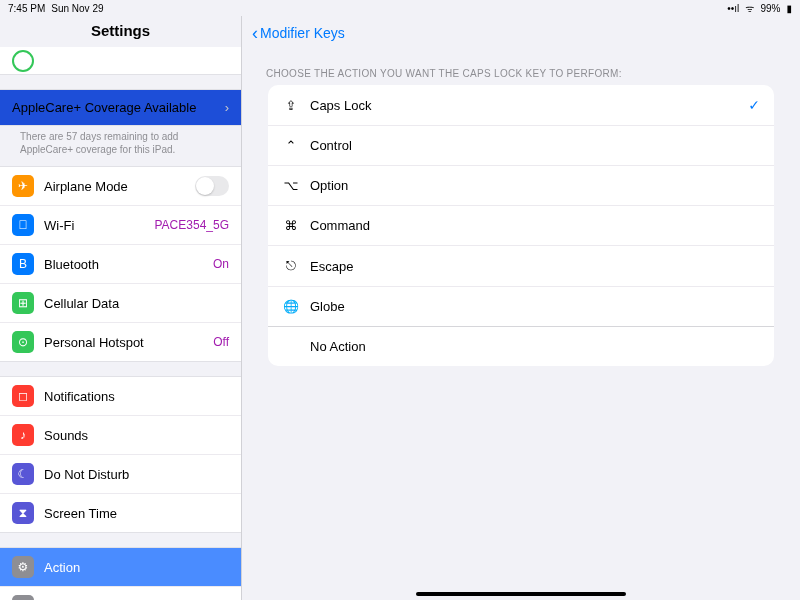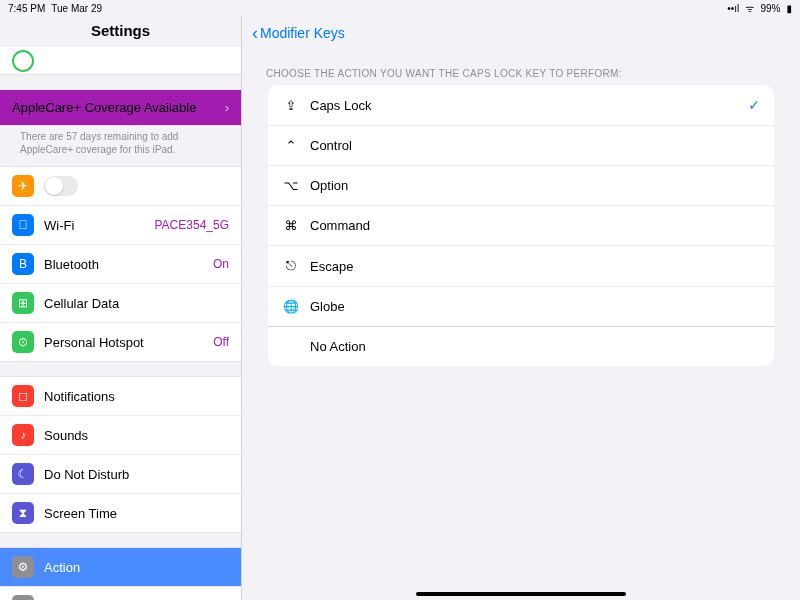--- a/index.html
+++ b/index.html
@@ -15,21 +15,21 @@
   .row.selected { background:#4a8cff; color:#fff; }
   .row.selected .icon-box { filter:none; }
   .icon-box { width:22px; height:22px; border-radius:5px; display:inline-flex; align-items:center; justify-content:center; margin-right:10px; flex-shrink:0; font-size:12px; color:#fff; }
   .orange{background:#ff9500}.blue{background:#007aff}.green{background:#34c759}.red{background:#ff3b30}.purple{background:#5856d6}.grey{background:#8e8e93}
   .label { flex:1; font-size:13px; }
   .value { color:#a21caf; font-size:12px; }
   .chev { color:#c7c7cc; margin-left:6px; }
   .toggle { width:34px; height:20px; background:#e9e9eb; border-radius:10px; position:relative; }
   .toggle::after { content:""; position:absolute; width:18px; height:18px; background:#fff; border-radius:50%; top:1px; left:1px; box-shadow:0 1px 2px rgba(0,0,0,.2); }
   .footer { font-size:10px; color:#8e8e93; padding:4px 20px 10px; line-height:1.3; }
-  .applecare-row { background:#a21caf; padding:10px 12px; display:flex; justify-content:space-between; align-items:center; border-top:1px solid #e1e1e6; border-bottom:1px solid #e1e1e6; }
+  .applecare-row { background:#1d4ed8; padding:10px 12px; display:flex; justify-content:space-between; align-items:center; border-top:1px solid #e1e1e6; border-bottom:1px solid #e1e1e6; }
   .detail { flex:1; background:#f2f2f7; position:relative; }
   .detail-header { display:flex; align-items:center; height:34px; padding:0 10px; background:#f2f2f7; }
   .back-btn { display:flex; align-items:center; color:#007aff; font-size:14px; gap:2px; }
   .section-header { font-size:10px; color:#8e8e93; letter-spacing:.3px; padding:18px 24px 6px; text-transform:uppercase; }
   .card { background:#fff; margin:0 26px; border-radius:10px; overflow:hidden; }
   .opt { display:flex; align-items:center; padding:12px 14px; border-bottom:1px solid #eceaef; }
   .opt:last-child { border-bottom:none; }
   .opt .sym { width:18px; text-align:center; margin-right:10px; font-size:13px; }
   .opt .name { flex:1; font-size:13px; }
   .opt .check { color:#007aff; font-size:14px; }
@@ -37,21 +37,21 @@
   .home-indicator { position:absolute; bottom:4px; left:50%; transform:translateX(-50%); width:210px; height:4px; background:#000; border-radius:2px; }
   .profile-strip{background:#fff;border-bottom:1px solid #e1e1e6;height:28px;display:flex;align-items:center;padding-left:12px;margin-bottom:14px;}
   .profile-circle{width:22px;height:22px;border-radius:50%;border:2px solid #34c759;}
 </style>
 </head>
 <body>
 
 <div class="statusbar">
   <div class="sb-left">
     <span>7:45 PM</span>
-    <span>Tue Mar 29</span>
+    <span>Sun Nov 29</span>
   </div>
   <div class="sb-right">
     <span>••ıl</span>
     <span>ᯤ</span>
     <span>99%</span>
     <span>▮</span>
   </div>
 </div>
 
 <div class="container">
@@ -63,20 +63,21 @@
 
     <div class="applecare-row">
       <span class="label">AppleCare+ Coverage Available</span>
       <span class="chev">›</span>
     </div>
     <div class="footer">There are 57 days remaining to add AppleCare+ coverage for this iPad.</div>
 
     <div class="group" id="net-group">
         <div class="row">
           <span class="icon-box orange">✈</span>
+          <span class="label">Airplane Mode</span>
           <span class="toggle"></span>
         </div>
         <div class="row">
           <span class="icon-box blue">􀙇</span>
           <span class="label">Wi-Fi</span>
           <span class="value">PACE354_5G</span>
         </div>
         <div class="row">
           <span class="icon-box blue">B</span>
           <span class="label">Bluetooth</span>

